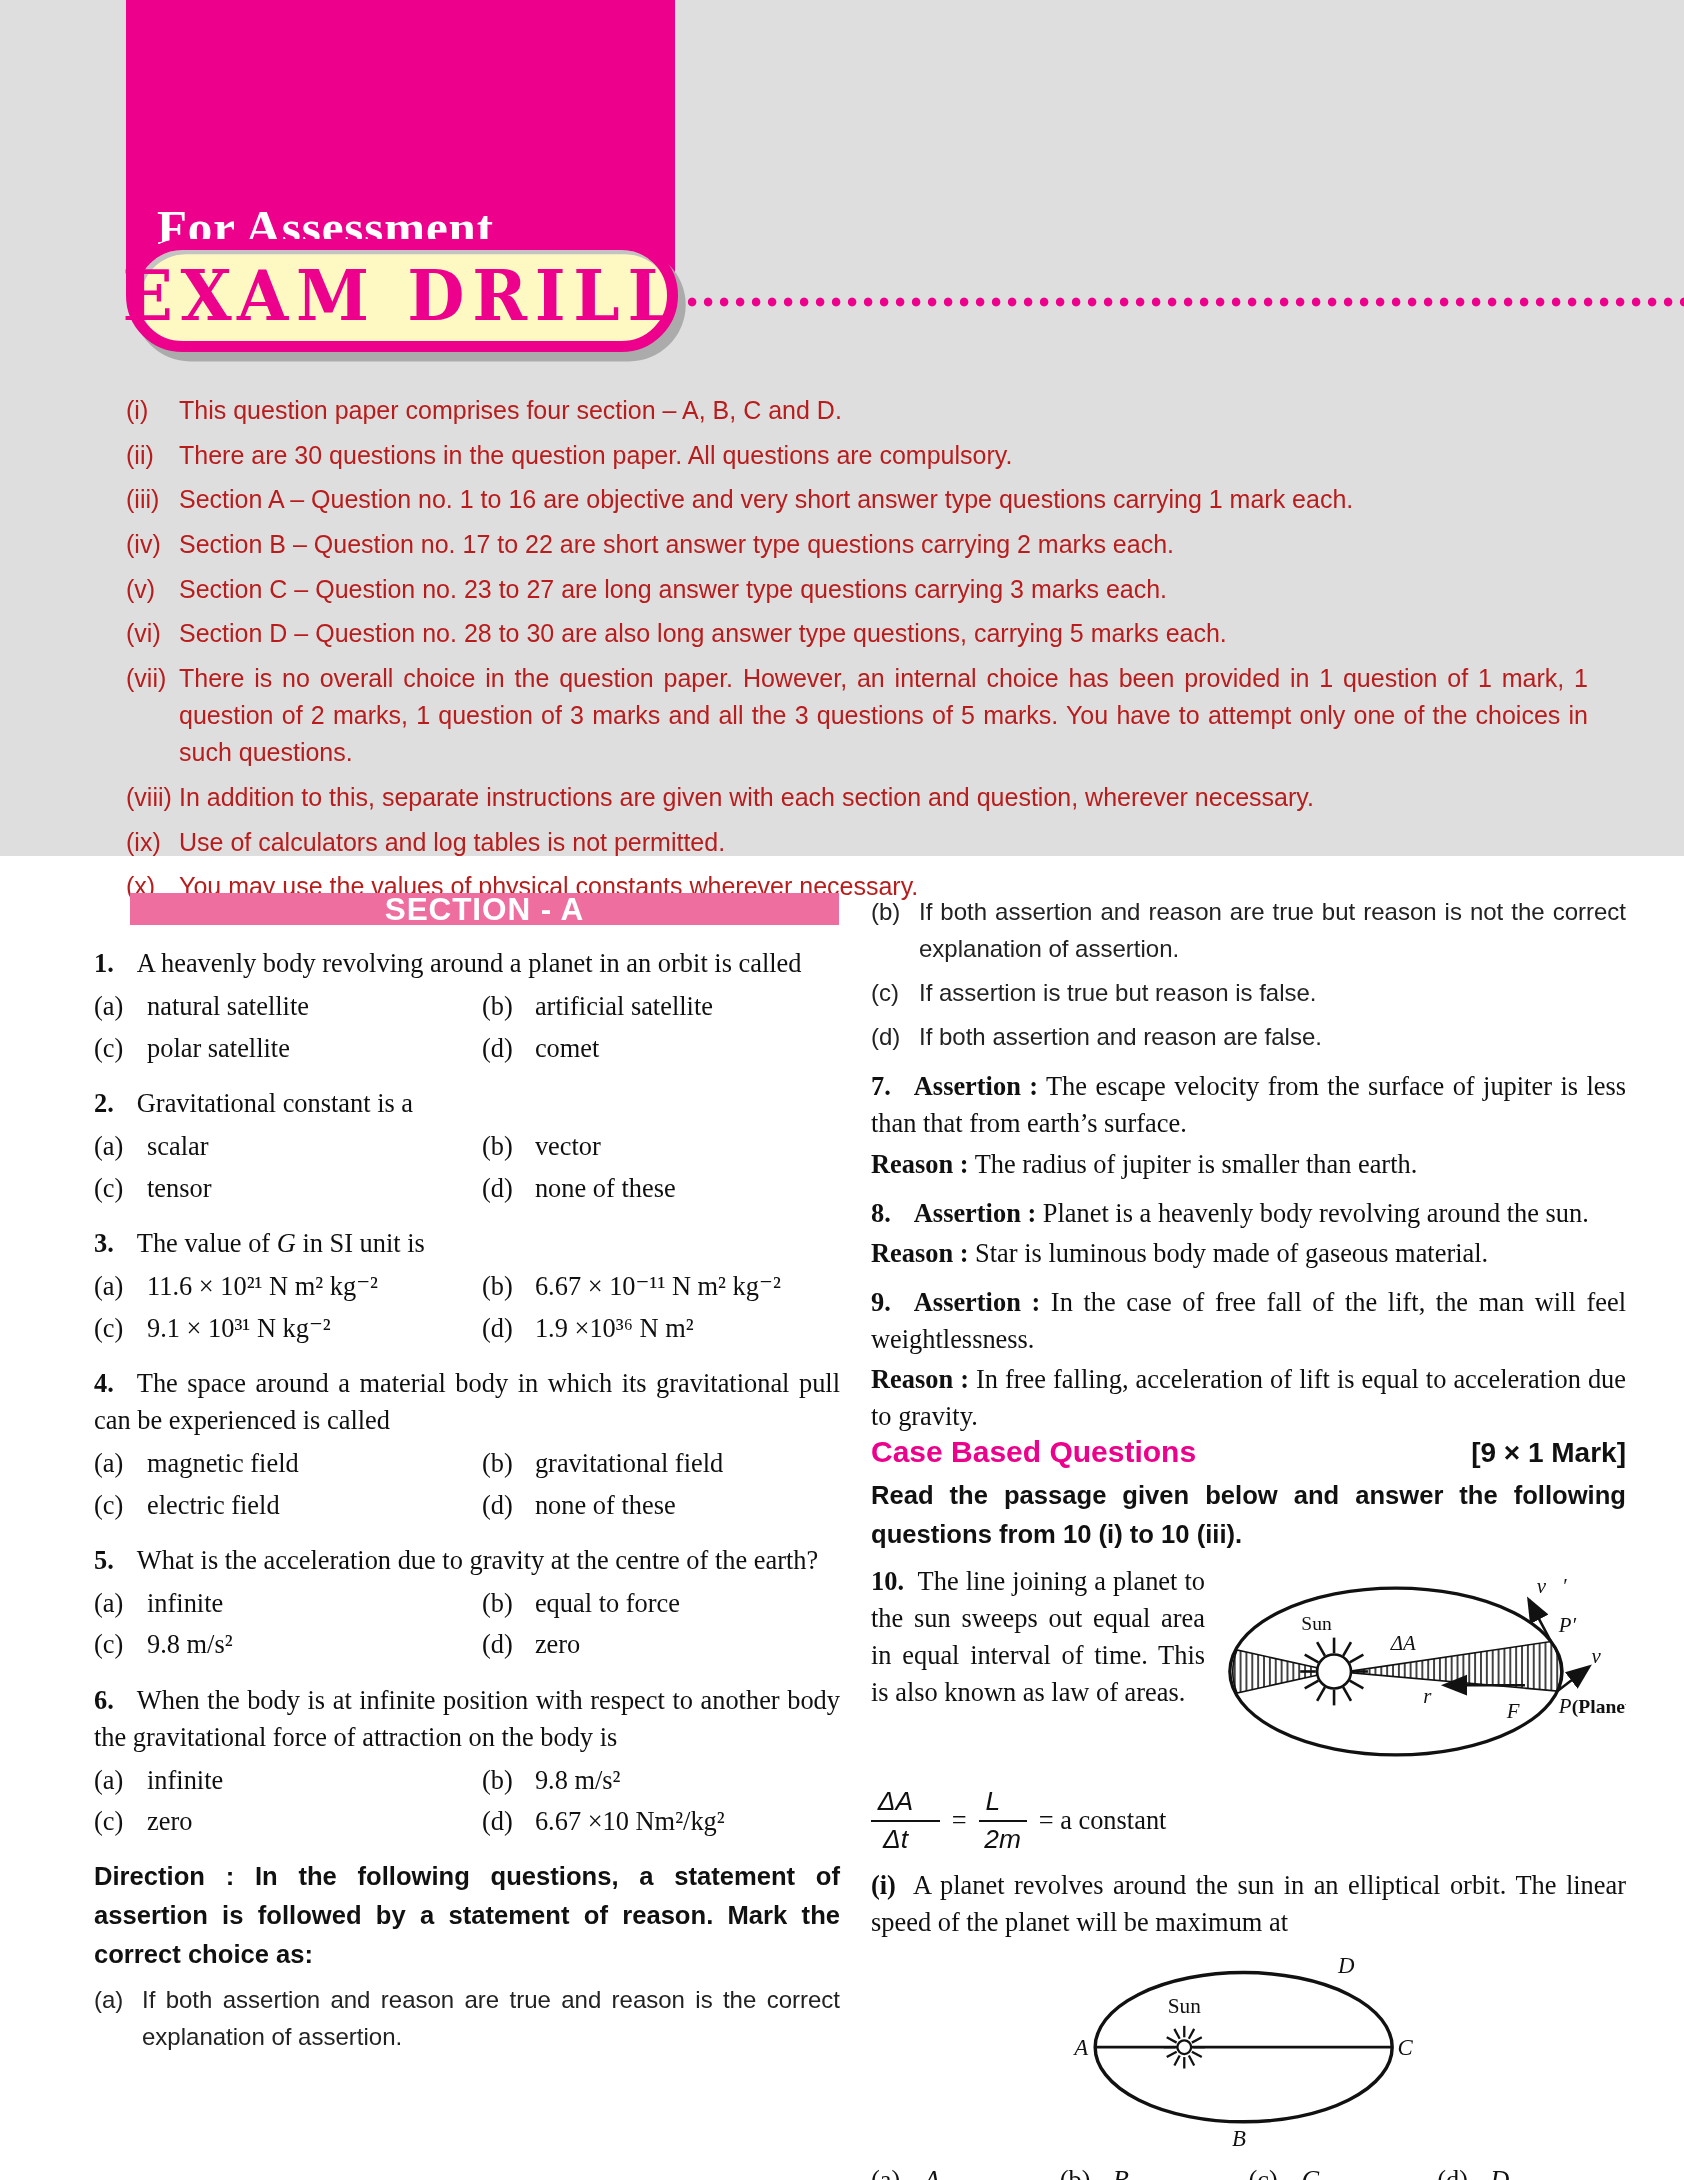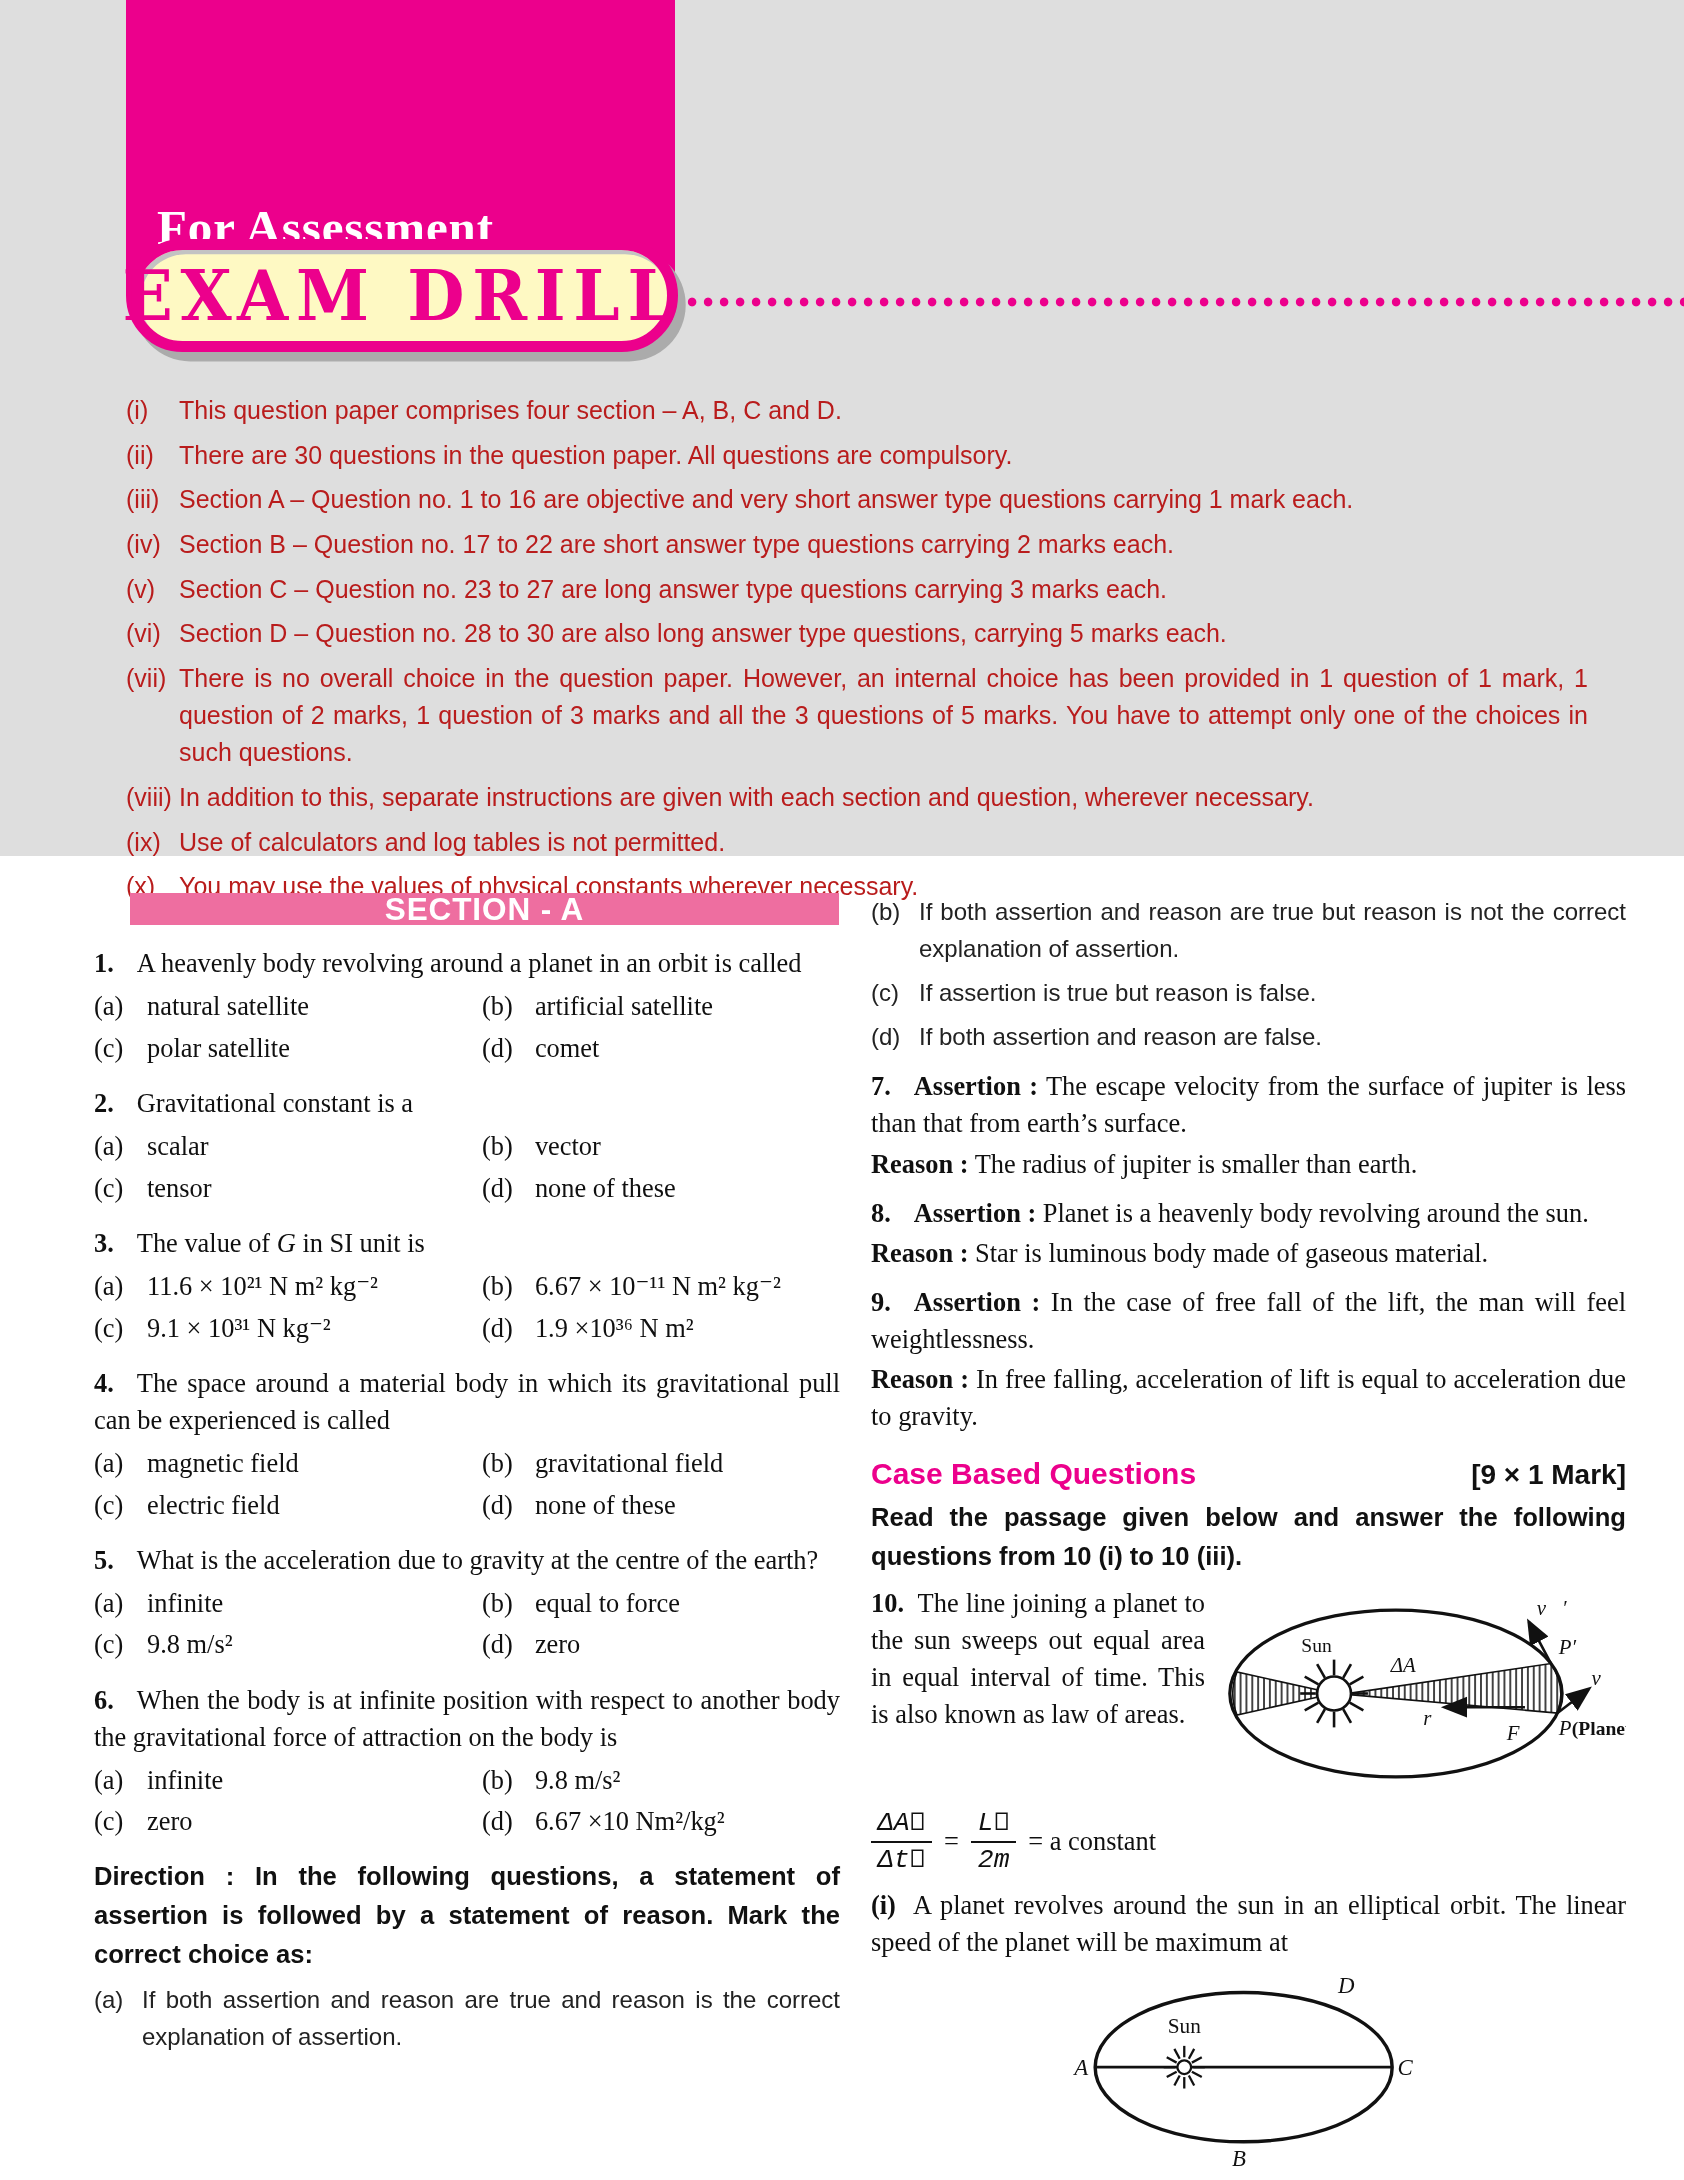--- a/index.html
+++ b/index.html
@@ -54,33 +54,33 @@
   .ol { width:53px; flex:none; }
 
   .direction { margin-top:19px; font-weight:bold; font-size:25.6px; line-height:39px;
                color:#111111; text-align:justify; }
   .dir-opt { font-size:24px; line-height:37px; color:#222222; text-align:justify;
              padding-left:48px; text-indent:-48px; margin-top:6.8px; }
   .dir-opt .lab { display:inline-block; width:48px; text-indent:0; }
 
   .reason { margin-top:3.4px; }
 
-  .case-row { display:flex; justify-content:space-between; align-items:baseline; margin-top:22px; }
+  .case-row { display:flex; justify-content:space-between; align-items:baseline; }
   .case-title { color:#ec008c; font-weight:bold; font-size:30px; }
   .case-marks { color:#111111; font-weight:bold; font-size:28px; }
   .read { margin-top:6.8px; font-weight:bold; font-size:25.6px; line-height:39px; color:#111111; text-align:justify; }
 
   .q10-wrap { display:flex; margin-top:8.5px; }
   .q10-text { width:334px; flex:none; }
   .diag1 { width:421px; height:215px; flex:none; margin-top:1.7px; }
 
   .formula { margin-top:6.8px; display:flex; align-items:center; gap:12px;
              font-family:"Liberation Serif","DejaVu Serif",serif; font-size:26.4px; color:#101010; }
   .frac { display:inline-flex; flex-direction:column; align-items:center; font-style:italic;
-          font-family:Liberation Mono, monospace; }
+          font-family:Liberation Sans, sans-serif; }
   .frac .num { padding:0 6.8px 2.6px; border-bottom:2.6px solid #111111; }
   .frac .den { padding-top:2.6px; }
 
   .diag2 { display:block; width:400px; height:198px; margin:10.2px auto 0; }
 
   .abcd { display:grid; grid-template-columns:repeat(4,1fr); margin-top:13.6px;
           font-family:"Liberation Serif","DejaVu Serif",serif; font-size:26.4px; color:#101010; }
   .abcd .opt { line-height:34px; }
 
   svg text { font-family:"Liberation Serif","DejaVu Serif",serif; fill:#111111; }

